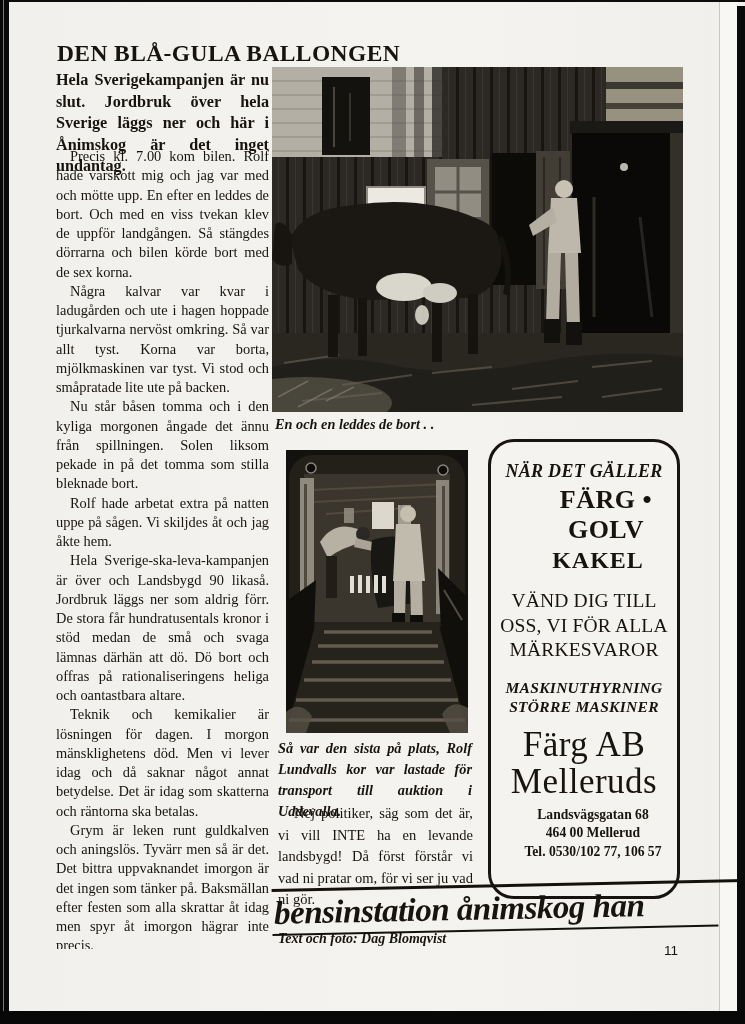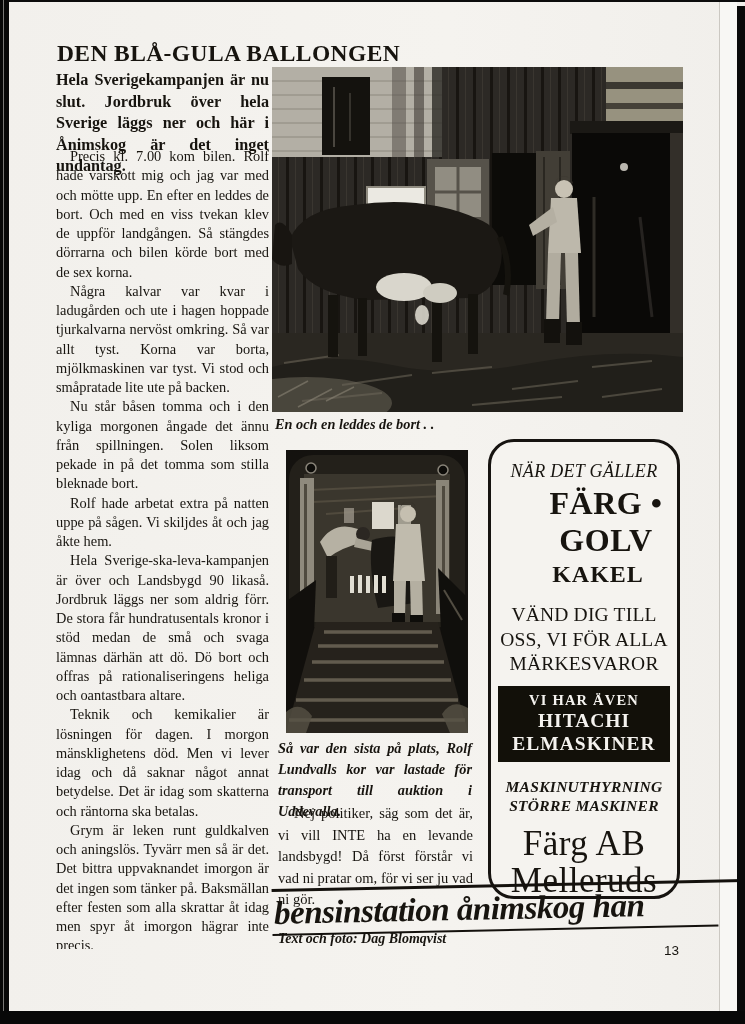--- a/index.html
+++ b/index.html
@@ -32,22 +32,22 @@
   .caption2{position:absolute;left:278px;top:738px;width:194px;line-height:21px;text-align:justify;}
 
   .mid-closing{position:absolute;left:278px;top:803px;width:195px;font-size:14.5px;line-height:21.6px;
                text-align:justify;}
   .mid-closing p{margin:0;text-indent:16px;}
   .byline{text-align:left;font-style:italic;font-weight:bold;font-size:14px;margin-top:17px;}
 
   
   .ad{position:absolute;left:488px;top:439px;width:192px;height:460px;border:3px solid #161310;
       border-radius:26px;background:#f5f3ef;text-align:center;overflow:hidden;box-sizing:border-box;z-index:3;}
-  .ad-tagline{margin-top:19px;font-size:18px;font-weight:normal;font-style:italic;letter-spacing:.3px;}
-  .ad-prod1{margin-top:3px;font-size:32px;font-weight:bold;letter-spacing:.5px;padding-left:44px;}
+  .ad-tagline{margin-top:19px;font-size:18px;font-weight:bold;font-style:italic;letter-spacing:.3px;}
+  .ad-prod1{margin-top:3px;font-size:26px;font-weight:bold;letter-spacing:.5px;padding-left:44px;}
   .ad-prod2{margin-top:2px;font-size:24px;font-weight:bold;letter-spacing:1px;padding-left:28px;}
   .ad-pitch{margin-top:15px;font-size:19.5px;line-height:24.5px;letter-spacing:.2px;}
   .ad-black{margin:9px auto 0;width:172px;background:#121009;color:#f4f2ee;padding:6px 0 7px;}
   .ad-black .b1{font-size:14.5px;font-weight:bold;letter-spacing:1.2px;}
   .ad-black .b2,.ad-black .b3{font-size:19.5px;font-weight:bold;letter-spacing:1px;line-height:23px;}
   .ad-serv{margin-top:15px;font-size:15.5px;font-weight:bold;font-style:italic;line-height:19.5px;letter-spacing:.3px;}
   .ad-company{margin-top:9px;font-size:35px;line-height:37px;letter-spacing:.5px;}
   .ad-addr{margin-top:6px;font-size:13.6px;font-weight:bold;line-height:18.5px;padding-left:18px;}
 
   
@@ -247,25 +247,20 @@
 
   <div class="ad">
     <div class="ad-tagline">NÄR DET GÄLLER</div>
     <div class="ad-prod1">FÄRG • GOLV</div>
     <div class="ad-prod2">KAKEL</div>
     <div class="ad-pitch">
       <div>VÄND DIG TILL</div>
       <div>OSS, VI FÖR ALLA</div>
       <div>MÄRKESVAROR</div>
     </div>
-    <div class="ad-black">
-      <div class="b1">VI HAR ÄVEN</div>
-      <div class="b2">HITACHI</div>
-      <div class="b3">ELMASKINER</div>
-    </div>
     <div class="ad-serv">
       <div>MASKINUTHYRNING</div>
       <div>STÖRRE MASKINER</div>
     </div>
     <div class="ad-company">
       <div>Färg AB</div>
       <div>Melleruds</div>
     </div>
     <div class="ad-addr">
       <div>Landsvägsgatan 68</div>
@@ -273,21 +268,21 @@
       <div>Tel. 0530/102 77, 106 57</div>
     </div>
   </div>
 
   <div class="banner">
     <div class="rule-top"></div>
     <div class="banner-text">bensinstation ånimskog han</div>
     <div class="rule-bottom"></div>
   </div>
 
-  <div class="pagenum">13</div>
+  <div class="pagenum">11</div>
 
   <div class="page-right-pale"></div>
   <div class="page-crease"></div>
   <div class="edge-top"></div>
   <div class="edge-left"></div>
   <div class="edge-right"></div>
   <div class="edge-bottom"></div>
 </div>
 
 </body></html>

